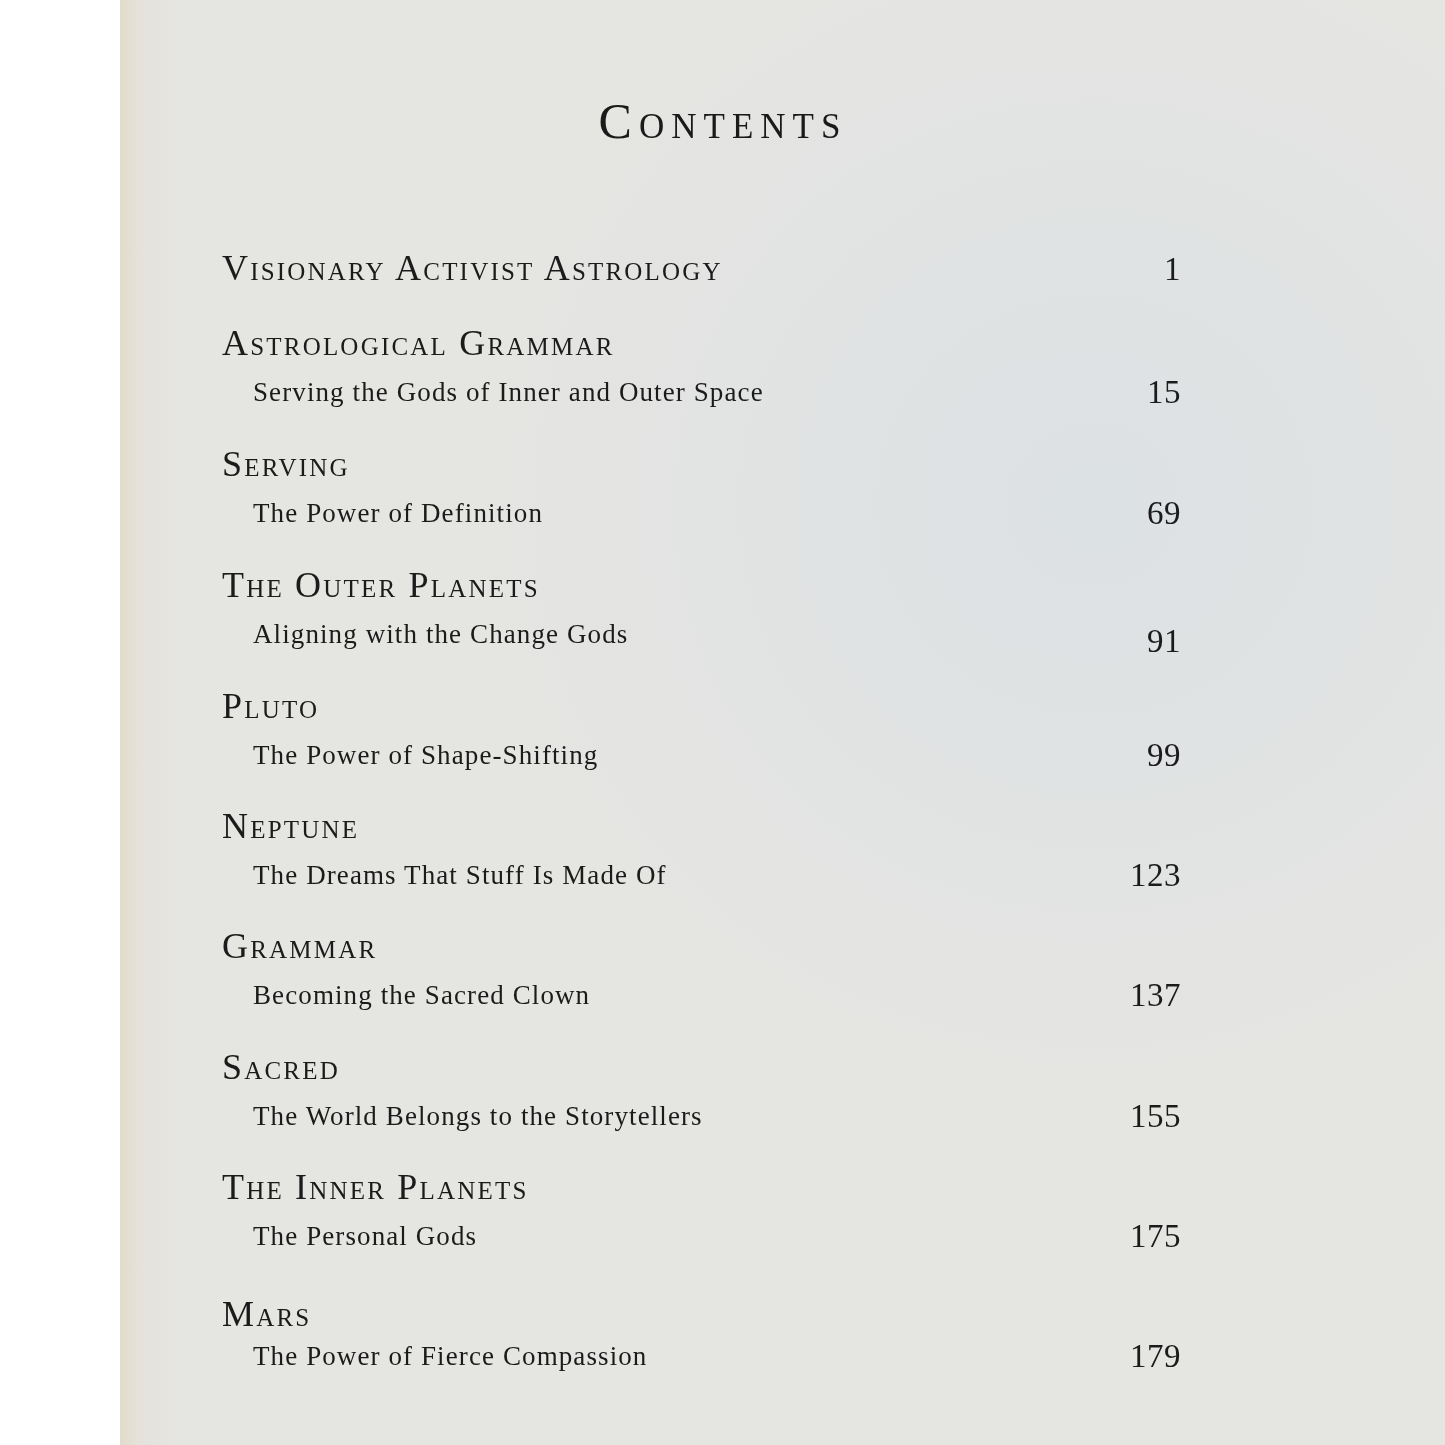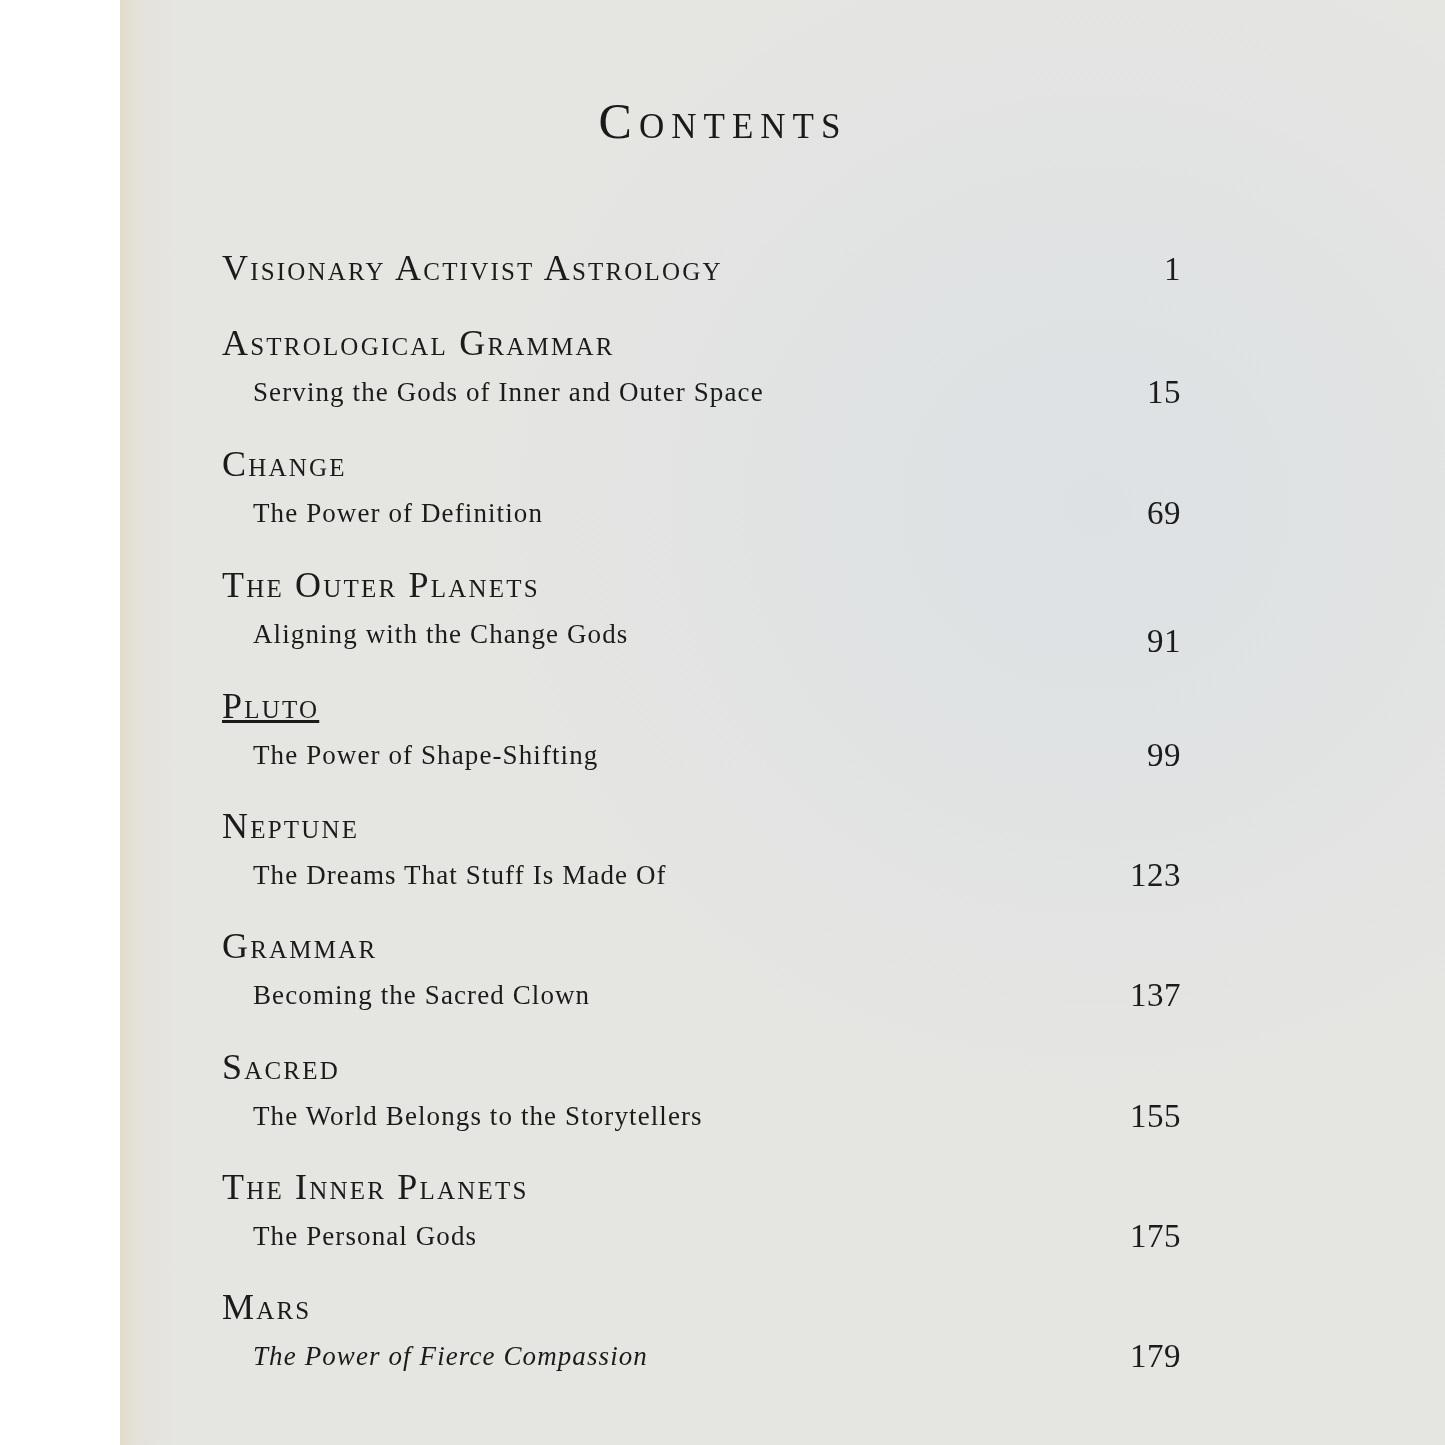--- a/index.html
+++ b/index.html
@@ -81,33 +81,33 @@
     <div class="pagenum" style="top:2px;">1</div>
   </div>
 
   <div class="entry" style="top:325px;">
     <div class="heading" style="top:0;">Astrological Grammar</div>
     <div class="subtitle" style="top:50px;">Serving the Gods of Inner and Outer Space</div>
     <div class="pagenum" style="top:50px;">15</div>
   </div>
 
   <div class="entry" style="top:446px;">
-    <div class="heading" style="top:0;">Change</div>
+    <div class="heading" style="top:0;">Serving</div>
     <div class="subtitle" style="top:50px;">The Power of Definition</div>
     <div class="pagenum" style="top:50px;">69</div>
   </div>
 
   <div class="entry" style="top:567px;">
     <div class="heading" style="top:0;">The Outer Planets</div>
     <div class="subtitle" style="top:50px;">Aligning with the Change Gods</div>
     <div class="pagenum" style="top:57px;">91</div>
   </div>
 
   <div class="entry" style="top:688px;">
-    <div class="heading" style="top:0;text-decoration:underline;">Pluto</div>
+    <div class="heading" style="top:0;">Pluto</div>
     <div class="subtitle" style="top:50px;">The Power of Shape-Shifting</div>
     <div class="pagenum" style="top:50px;">99</div>
   </div>
 
   <div class="entry" style="top:808px;">
     <div class="heading" style="top:0;">Neptune</div>
     <div class="subtitle" style="top:50px;">The Dreams That Stuff Is Made Of</div>
     <div class="pagenum" style="top:50px;">123</div>
   </div>
 
@@ -123,17 +123,17 @@
     <div class="pagenum" style="top:50px;">155</div>
   </div>
 
   <div class="entry" style="top:1169px;">
     <div class="heading" style="top:0;">The Inner Planets</div>
     <div class="subtitle" style="top:50px;">The Personal Gods</div>
     <div class="pagenum" style="top:50px;">175</div>
   </div>
 
   <div class="entry" style="top:1289px;">
-    <div class="heading" style="top:0;">Mars</div>
-    <div class="subtitle" style="top:50px;font-style:italic;">The Power of Fierce Compassion</div>
+    <div class="heading" style="top:7px;">Mars</div>
+    <div class="subtitle" style="top:50px;">The Power of Fierce Compassion</div>
     <div class="pagenum" style="top:50px;">179</div>
   </div>
 </div>
 
 </body></html>

